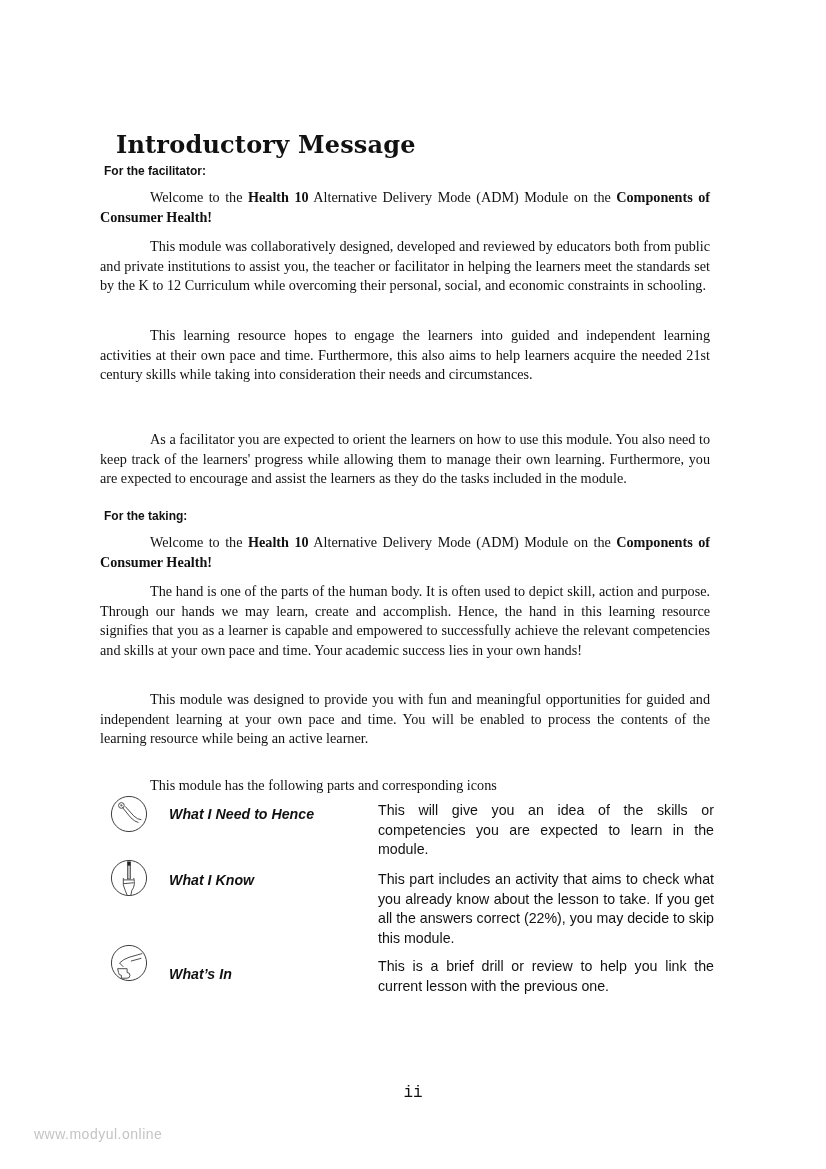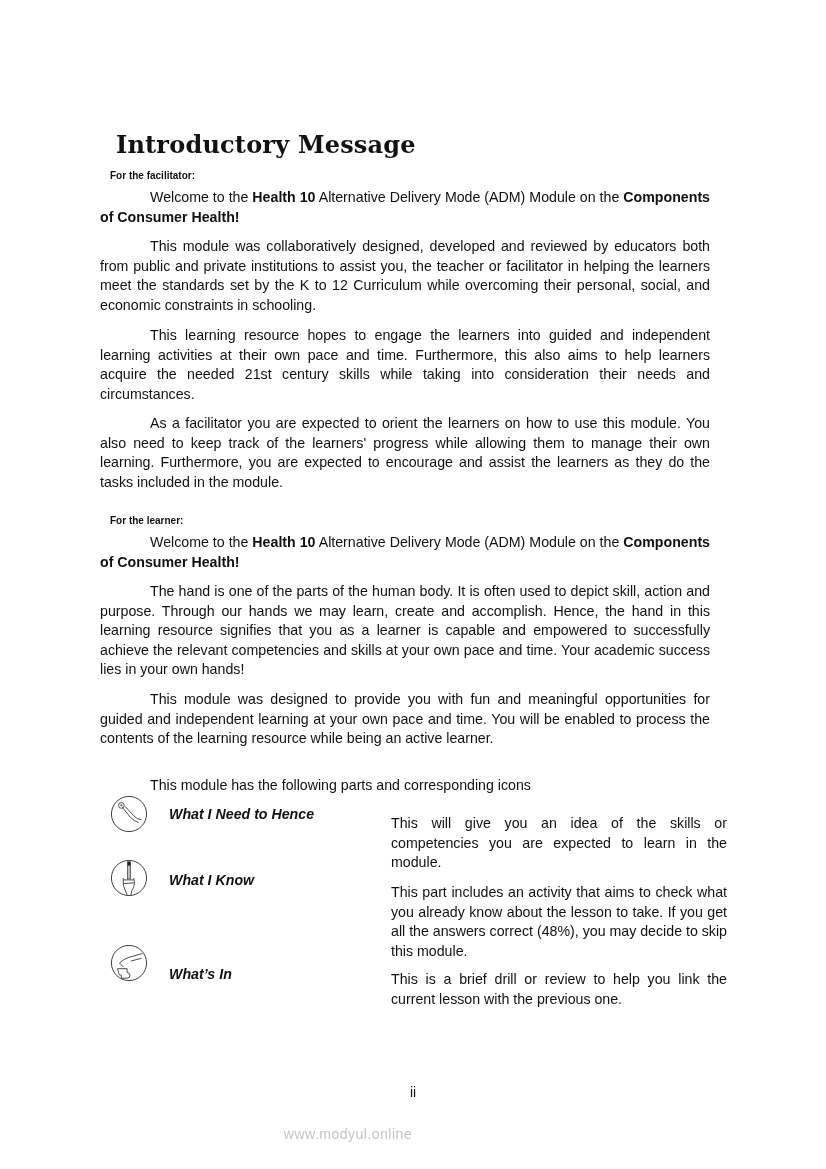--- a/index.html
+++ b/index.html
@@ -1,48 +1,48 @@
 <!DOCTYPE html>
 <html><head>
 <meta charset="utf-8">
 <style>
   html,body{margin:0;padding:0;background:#fff;}
   body{width:826px;height:1169px;position:relative;overflow:hidden;color:#111;
        font-family:"Liberation Sans",sans-serif;font-size:14.2px;}
   .page{position:absolute;left:100px;top:0;width:610px;}
   h1{position:absolute;top:114px;left:0;margin:16px;font-family:"DejaVu Serif",serif;font-weight:bold;font-size:24px;letter-spacing:0.2px;white-space:nowrap;}
-  .sub{position:absolute;left:0;margin:10px;font-weight:bold;font-size:10px;}
-  .para{position:absolute;left:0;width:610px;margin:0;line-height:19.6px;text-align:justify;}
+  .sub{position:absolute;left:0;margin:4px;font-weight:bold;font-size:12px;}
+  .para{position:absolute;left:0;width:610px;margin:0;line-height:19.6px;text-align:justify;font-family:Liberation Serif, serif;}
   .para .ind{display:inline-block;width:50px;}
   .para b{font-weight:bold;}
   .row{position:absolute;left:0;width:610px;}
   .ico{position:absolute;left:10px;width:38px;height:38px;}
   .ico svg{width:38px;height:38px;}
   .label{position:absolute;left:69px;font-weight:bold;font-style:italic;font-size:14.2px;}
-  .desc{position:absolute;left:274px;width:336px;line-height:19.6px;text-align:justify;margin:17px;}
-  .pnum{position:absolute;top:1084px;left:0;width:826px;text-align:center;font-size:14px;}
-  .wm{position:absolute;top:1126px;left:0;width:696px;text-align:center;font-size:14px;color:#c4c4c4;letter-spacing:0.5px;}
+  .desc{position:absolute;left:274px;width:336px;line-height:19.6px;text-align:justify;margin:4px;}
+  .pnum{position:absolute;top:1084px;left:0;width:826px;text-align:center;font-size:16px;font-family:Liberation Mono, monospace;}
+  .wm{position:absolute;top:1126px;left:0;width:696px;text-align:left;font-size:14px;color:#c4c4c4;letter-spacing:0.5px;padding-left:34px;}
 </style>
 </head>
 <body>
 
 <div class="page">
   <h1>Introductory Message</h1>
 
   <p class="sub" style="top:160px">For the facilitator:</p>
 
   <p class="para" style="top:188px"><span class="ind"></span><span>Welcome to the </span><b>Health 10</b><span> Alternative Delivery Mode (ADM) Module on the </span><b>Components of Consumer Health!</b></p>
 
   <p class="para" style="top:237px"><span class="ind"></span><span>This module was collaboratively designed, developed and reviewed by educators both from public and private institutions to assist you, the teacher or facilitator in helping the learners meet the standards set by the K to 12 Curriculum while overcoming their personal, social, and economic constraints in schooling.</span></p>
 
   <p class="para" style="top:326px"><span class="ind"></span><span>This learning resource hopes to engage the learners into guided and independent learning activities at their own pace and time. Furthermore, this also aims to help learners acquire the needed 21st century skills while taking into consideration their needs and circumstances.</span></p>
 
-  <p class="para" style="top:414px"><span class="ind"></span><span>As a facilitator you are expected to orient the learners on how to use this module. You also need to keep track of the learners' progress while allowing them to manage their own learning. Furthermore, you are expected to encourage and assist the learners as they do the tasks included in the module.</span></p>
+  <p class="para" style="top:430px"><span class="ind"></span><span>As a facilitator you are expected to orient the learners on how to use this module. You also need to keep track of the learners' progress while allowing them to manage their own learning. Furthermore, you are expected to encourage and assist the learners as they do the tasks included in the module.</span></p>
 
-  <p class="sub" style="top:505px">For the learner:</p>
+  <p class="sub" style="top:505px">For the taking:</p>
 
   <p class="para" style="top:533px"><span class="ind"></span><span>Welcome to the </span><b>Health 10</b><span> Alternative Delivery Mode (ADM) Module on the </span><b>Components of Consumer Health!</b></p>
 
   <p class="para" style="top:582px"><span class="ind"></span><span>The hand is one of the parts of the human body. It is often used to depict skill, action and purpose. Through our hands we may learn, create and accomplish. Hence, the hand in this learning resource signifies that you as a learner is capable and empowered to successfully achieve the relevant competencies and skills at your own pace and time. Your academic success lies in your own hands!</span></p>
 
   <p class="para" style="top:690px"><span class="ind"></span><span>This module was designed to provide you with fun and meaningful opportunities for guided and independent learning at your own pace and time. You will be enabled to process the contents of the learning resource while being an active learner.</span></p>
 
   <p class="para" style="top:776px"><span class="ind"></span><span>This module has the following parts and corresponding icons</span></p>
 
   <div class="row" style="top:797px">
@@ -61,21 +61,21 @@
   <div class="row" style="top:866px">
     <div class="ico" style="top:-7px">
       <svg viewBox="0 0 40 40">
           <circle cx="20" cy="20" r="18.5" fill="none" stroke="#333" stroke-width="1"></circle>
         <rect x="18.5" y="3" width="3" height="18" fill="#bbb" stroke="#444" stroke-width="0.8"></rect>
           <rect x="18.5" y="3" width="3" height="4" fill="#222"></rect>
         <path d="M14 20 Q13 28 16 33 L18 38 M25 20 Q27 28 23 33 L22 38 M14 22 L25 22 M14 26 L25 25" fill="none" stroke="#444" stroke-width="1"></path>
         </svg>
     </div>
     <div class="label" style="top:6px">What I Know</div>
-    <p class="desc" style="top:0">This part includes an activity that aims to check what you already know about the lesson to take. If you get all the answers correct (48%), you may decide to skip this module.</p>
+    <p class="desc" style="top:0">This part includes an activity that aims to check what you already know about the lesson to take. If you get all the answers correct (22%), you may decide to skip this module.</p>
   </div>
 
   <div class="row" style="top:949px">
     <div class="ico" style="top:-5px">
       <svg viewBox="0 0 40 40">
           <circle cx="20" cy="20" r="18.5" fill="none" stroke="#333" stroke-width="1"></circle>
         <path d="M34 10 L20 14 Q14 16 10 20 M33 15 L22 18 M10 20 L14 24" fill="none" stroke="#444" stroke-width="1"></path>
         <path d="M8 26 L18 26 L18 30 Q21 30 21 33 Q21 36 18 36 L12 36 L12 33 Q9 33 9 30 Z" fill="none" stroke="#444" stroke-width="1"></path>
         </svg>
     </div>

